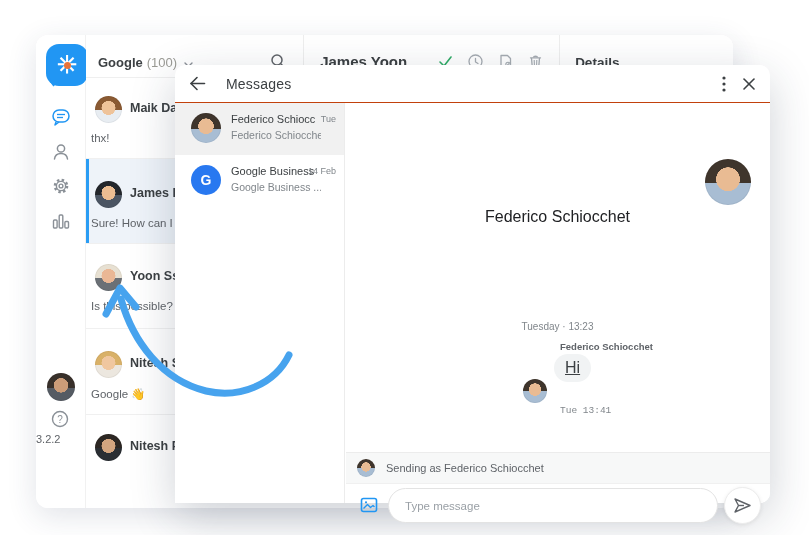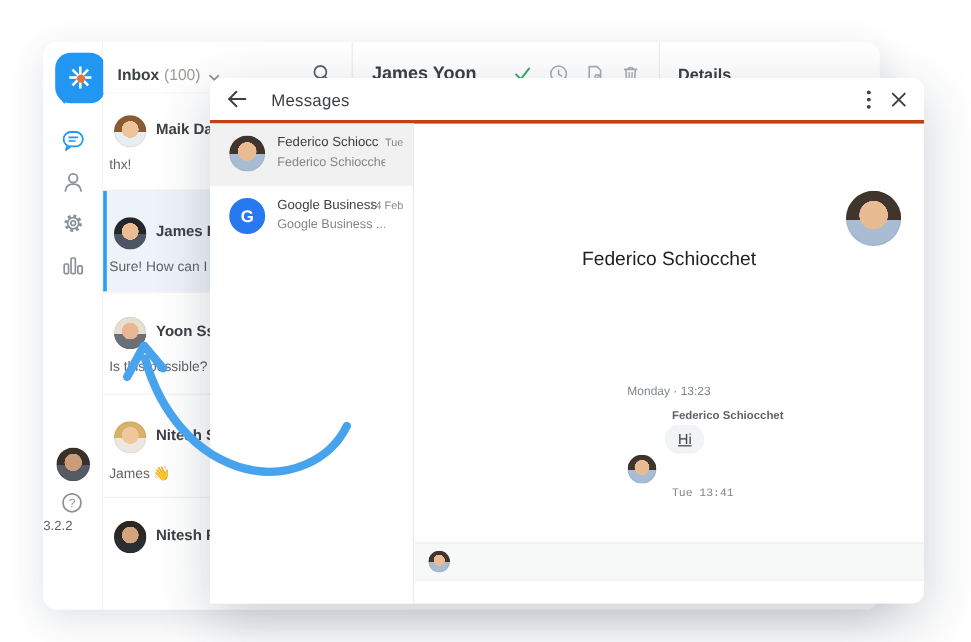--- a/index.html
+++ b/index.html
@@ -55,21 +55,21 @@
   .av-maik    { --hair:#8a5a33; --skin:#eec39a; --shirt:#e8edf2; }
   .av-james   { --hair:#23262b; --skin:#ecbd92; --shirt:#4b5563; }
   .av-yoon    { --hair:#e7e0d2; --skin:#eab795; --shirt:#6b7076; }
   .av-nitesh  { --hair:#d9b168; --skin:#f0c79f; --shirt:#ece7df; }
   .av-artem   { --hair:#2c2723; --skin:#d3a57f; --shirt:#2a2e33; }
   .av-fede    { --hair:#3f352c; --skin:#e9bb93; --shirt:#a8bdd3; }
   .av-me      { --hair:#38302a; --skin:#cb9c78; --shirt:#555b63; }
 
   
   .modal-header { left:0; top:0; right:0; height:38px; display:flex; align-items:center;
-    padding:0 14px; border-bottom:3px solid #c2410c; }
+    padding:0 14px; border-bottom:1px solid #c2410c; }
   .modal-title { font-size:14px; color:#3c4043; margin-left:20px; letter-spacing:.2px; }
   .mh-actions { margin-left:auto; display:flex; align-items:center; gap:16px; }
 
   .mthreads { left:0; top:38px; width:170px; bottom:0; border-right:1px solid #ececec; background:#fff; }
   .mthread { position:absolute; left:0; width:100%; height:52px; }
   .mthread.sel { background:#f1f1f1; }
   .mthread .avatar, .mthread .gbadge { position:absolute; left:16px; top:10px; width:30px; height:30px; }
   .gbadge { border-radius:50%; background:#2878f0; color:#fff; font-weight:bold; font-size:14px;
     display:flex; align-items:center; justify-content:center; }
   .mt-name { position:absolute; left:56px; top:10px; font-size:11px; font-weight:500; color:#3c4043;
@@ -78,21 +78,21 @@
     overflow:hidden; white-space:nowrap; }
   .mt-time { position:absolute; right:8px; top:11px; font-size:9px; color:#80868b; }
 
   .chat { left:170px; top:38px; right:0; bottom:0; }
   .big-avatar { position:absolute; left:360px; top:56px; width:46px; height:46px; }
   .chat-name { position:absolute; left:0; top:105px; width:100%; text-align:center;
     font-size:16px; color:#202124; }
   .day-div { position:absolute; left:0; top:218px; width:100%; text-align:center;
     font-size:10px; color:#80868b; }
   .sender { position:absolute; left:215px; top:238px; font-size:9.5px; font-weight:bold; color:#5f6368; }
-  .bubble { position:absolute; background:#f1f3f4; color:#3c4043; font-size:12px;
+  .bubble { position:absolute; background:#f1f3f4; color:#3c4043; font-size:16px;
     padding:5px 11px; border-radius:14px; white-space:nowrap;text-decoration:underline; }
   .b1 { left:209px; top:251px; }
   .b2 { left:209px; top:275px; }
   .msg-avatar { position:absolute; left:178px; top:276px; width:24px; height:24px; }
   .msg-time { position:absolute; left:215px; top:302px; font-size:9.5px; color:#80868b;font-family:Liberation Mono, monospace; }
 
   .send-bar { position:absolute; left:1px; right:0; top:349px; height:32px; background:#f7f8f8;
     border-top:1px solid #ececec; border-bottom:1px solid #f0f0f0; display:flex; align-items:center;
     padding-left:11px; gap:11px; }
   .send-bar .avatar { width:18px; height:18px; }
@@ -158,21 +158,21 @@
       <div class="abs help-ic">
         <svg width="20" height="20" viewBox="0 0 20 20">
           <circle cx="10" cy="10" r="7.5" fill="none" stroke="#8a9097" stroke-width="1.4"></circle>
           <text x="10" y="13.6" text-anchor="middle" font-size="10" fill="#8a9097" font-family="Liberation Sans, sans-serif">?</text>
         </svg>
       </div>
       <div class="abs version">3.2.2</div>
     </div>
 
     <div class="abs bg-header">
-      <span class="inbox-label">Inbox</span>
+      <span class="inbox-label">Google</span>
       <span class="inbox-count">(100)</span>
       <span style="margin-left:6px; display:inline-flex;">
         <svg width="11" height="11" viewBox="0 0 11 11">
             <polyline points="2,4 5.5,7.5 9,4" fill="none" stroke="#8a9097" stroke-width="1.4" stroke-linecap="round"></polyline>
           </svg>
       </span>
 
       <span style="margin-left:76px; display:inline-flex;">
         <svg width="17" height="17" viewBox="0 0 17 17">
           <circle cx="7" cy="7" r="5" fill="none" stroke="#5f6368" stroke-width="1.5"></circle>
@@ -232,21 +232,21 @@
 
       <div class="conv-row row-sep" style="top:165px; height:85px;">
         <span class="avatar av-yoon" style="position:absolute; left:9px; top:20px; width:27px; height:27px;"></span>
         <span class="conv-name" style="top:25px">Yoon Ss</span>
         <span class="conv-prev" style="top:56px">Is this possible?</span>
       </div>
 
       <div class="conv-row row-sep" style="top:250px; height:86px;">
         <span class="avatar av-nitesh" style="position:absolute; left:9px; top:22px; width:27px; height:27px;"></span>
         <span class="conv-name" style="top:27px">Nitesh S</span>
-        <span class="conv-prev" style="top:58px">James 👋</span>
+        <span class="conv-prev" style="top:58px">Google 👋</span>
       </div>
 
       <div class="conv-row row-sep" style="top:336px; height:94px;">
         <span class="avatar av-artem" style="position:absolute; left:9px; top:19px; width:27px; height:27px;"></span>
         <span class="conv-name" style="top:24px">Nitesh P</span>
         <span class="conv-prev" style="top:55px"></span>
       </div>
     </div>
   </div>
 
@@ -290,30 +290,47 @@
         <span class="mt-prev">Google Business ...</span>
         <span class="mt-time">14 Feb</span>
       </div>
     </div>
 
     <div class="abs chat">
 
       <span class="big-avatar avatar av-fede"></span>
       <div class="chat-name">Federico Schiocchet</div>
 
-      <div class="day-div">Monday · 13:23</div>
+      <div class="day-div">Tuesday · 13:23</div>
       <div class="sender">Federico Schiocchet</div>
       <div class="bubble b1">Hi</div>
       <span class="msg-avatar avatar av-fede"></span>
       <div class="msg-time">Tue 13:41</div>
 
       <div class="send-bar">
         <span class="avatar av-fede"></span>
-      </div>
-
+        <span class="send-bar-text">Sending as Federico Schiocchet</span>
+      </div>
+
+      <div class="composer">
+        <span class="img-btn">
+          <svg width="18" height="18" viewBox="0 0 18 18">
+            <rect x="1.5" y="2.5" width="15" height="13" rx="2" fill="none" stroke="#2196f3" stroke-width="1.6"></rect>
+            <polyline points="3.5,12.5 7.5,8.5 10.5,11.5 13,9.5 14.5,11" fill="none" stroke="#2196f3" stroke-width="1.4" stroke-linejoin="round"></polyline>
+            <circle cx="6" cy="6.3" r="1.1" fill="#2196f3"></circle>
+          </svg>
+        </span>
+        <input class="type-input" type="text" placeholder="Type message" style="">
+        <span class="send-btn">
+          <svg width="19" height="17" viewBox="0 0 19 17">
+            <polygon points="2,2 17,8.5 2,15 5.5,8.5" fill="none" stroke="#5f6368" stroke-width="1.4" stroke-linejoin="round"></polygon>
+            <line x1="5.5" y1="8.5" x2="11" y2="8.5" stroke="#5f6368" stroke-width="1.4"></line>
+          </svg>
+        </span>
+      </div>
     </div>
   </div>
 
   <svg class="abs arrow-svg" viewBox="0 0 809 535">
     <path d="M289,355 C275,384 240,399 206,391 C162,380 133,342 121,299" fill="none" stroke="#47a3ee" stroke-width="7" stroke-linecap="round"></path>
     <path d="M106,314 L120,288 L136,307" fill="none" stroke="#47a3ee" stroke-width="7" stroke-linecap="round" stroke-linejoin="round"></path>
   </svg>
 
 </div>
 

